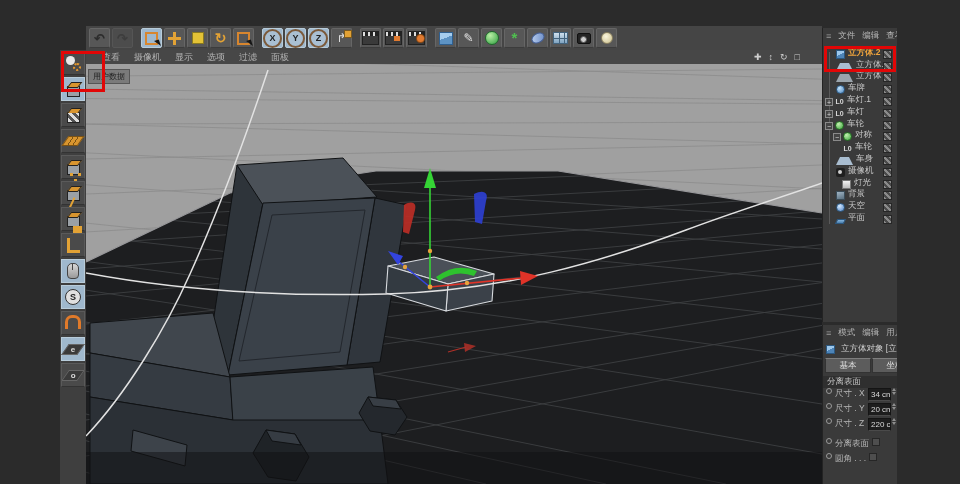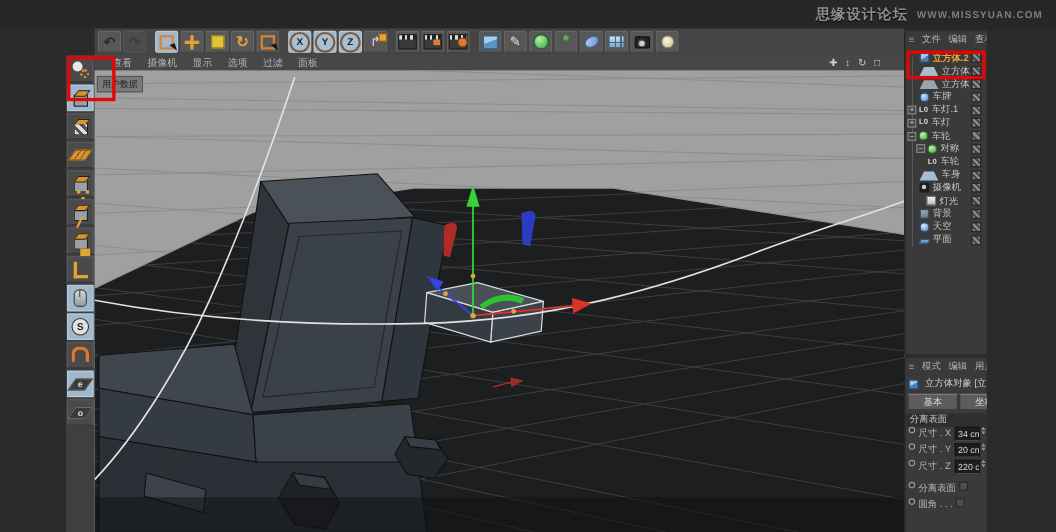--- a/index.html
+++ b/index.html
@@ -86,21 +86,21 @@
   .vpctrl span{cursor:pointer}
   .scene{position:absolute;left:86px;top:64px;width:736px;height:420px;background:#9e9e9e;cursor:crosshair}
   .vtooltip{position:absolute;left:88px;top:69px;background:#7a7a7a;border:1px solid #565656;color:#1e1e1e;
     font-size:8px;padding:1px 4px;z-index:5}
   
   .om{position:absolute;left:822px;top:28px;width:75px;height:294px;background:#3a3a3a;border-left:1px solid #232323;box-sizing:border-box;overflow:hidden}
   .pmenu{height:14px;display:flex;align-items:center;gap:7px;padding:1px 3px;font-size:8.5px;color:#b5b5b5;white-space:nowrap;overflow:hidden}
   .pmenu .bars{font-size:9px;color:#999}
   .om-rows{position:relative;padding-top:3px}
   .treeline{position:absolute;left:6px;top:8px;height:172px;width:1px;background:#5a5a5a}
-  .orow{display:flex;align-items:center;height:11.8px;font-size:8.5px;color:#c6c6c6;white-space:nowrap;position:relative;cursor:pointer}
+  .orow{display:flex;align-items:flex-end;height:11.8px;font-size:8.5px;color:#c6c6c6;white-space:nowrap;position:relative;cursor:pointer}
   .orow .lbl{overflow:hidden}
   .orow.sel .lbl{color:#f0a43c;font-weight:bold}
   .exp{width:8px;height:8px;border:1px solid #8a8a8a;background:#454545;color:#ddd;font-size:7px;line-height:7px;
     text-align:center;box-sizing:border-box;margin-right:2px;flex:0 0 8px}
   .exp.plus::before{content:"+"} .exp.minus::before{content:"\2212"}
   .oi{width:9px;height:9px;margin-right:3px;flex:0 0 9px;display:inline-block;position:relative}
   .oi-cube{background:linear-gradient(150deg,#9dc8ec 0 48%,#4d84b8 48%);border:1px solid #2c5880;box-sizing:border-box}
   .oi-pyr{width:0;height:0;flex-basis:9px;border-left:4.5px solid transparent;border-right:4.5px solid transparent;border-bottom:8px solid #a9bdd0;background:none;margin-top:1px}
   .oi-pyr.gray{border-bottom-color:#9aa4ac}
   .oi-sph{border-radius:50%;background:radial-gradient(circle at 35% 30%,#c2e2f8,#4d86c2);border:1px solid #2c5880;box-sizing:border-box}
@@ -131,24 +131,20 @@
   .fstep .up{border-bottom:3px solid #8f8f8f}.fstep .dn{border-top:3px solid #8f8f8f}
   .cbox{width:8px;height:8px;background:#4e4e4e;border:1px solid #262626;box-sizing:border-box;margin-left:3px;cursor:pointer}
   
   .redbox{position:absolute;border:3px solid #e20606;z-index:9;pointer-events:none}
 </style>
 </head>
 <body>
 
 <div id="window">
 
-  <div class="topbar">
-    <span class="wm-brand">思缘设计论坛</span>
-    <span class="wm-site">WWW.MISSYUAN.COM</span>
-  </div>
 
   <div class="toolbar">
     <div class="tbtn">
         <span class="g-undo">↶</span>
       </div>
     <div class="tbtn disabled">
         <span class="g-redo">↷</span>
       </div>
     <div class="tsep"></div>
     <div class="tbtn active">

